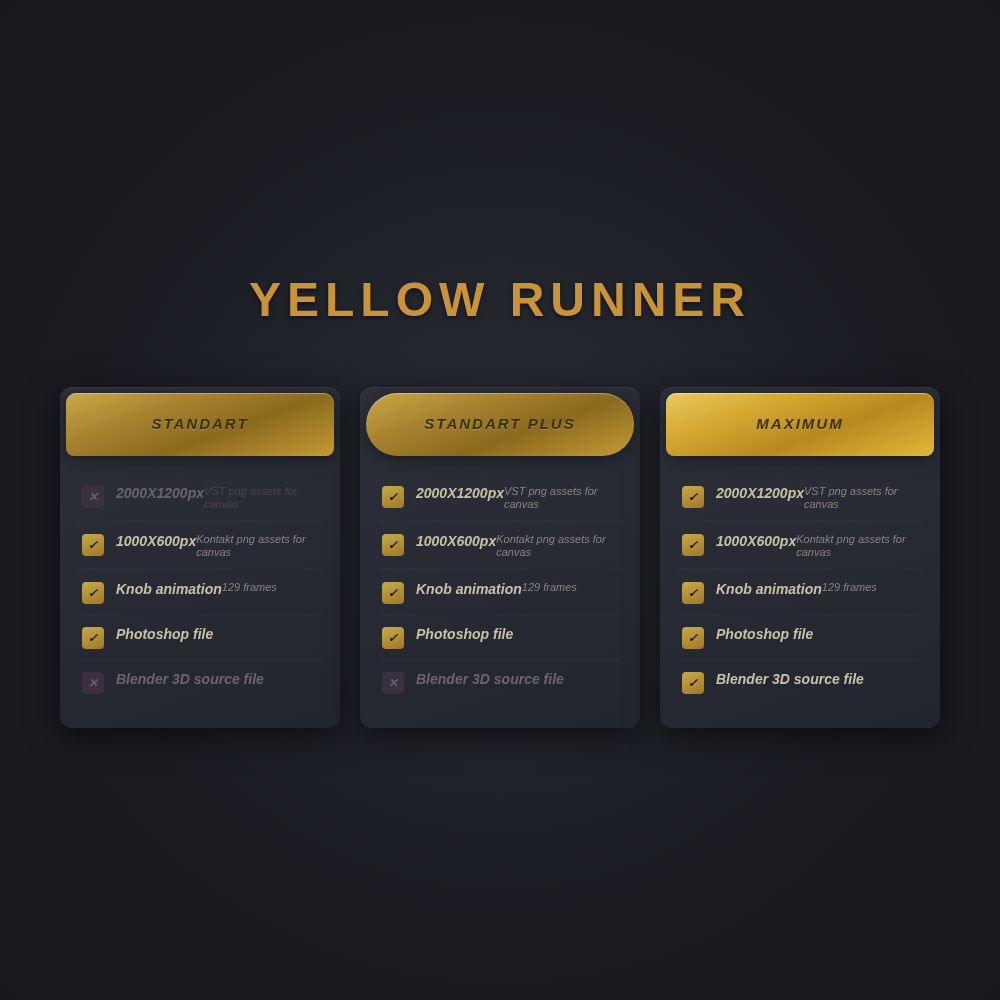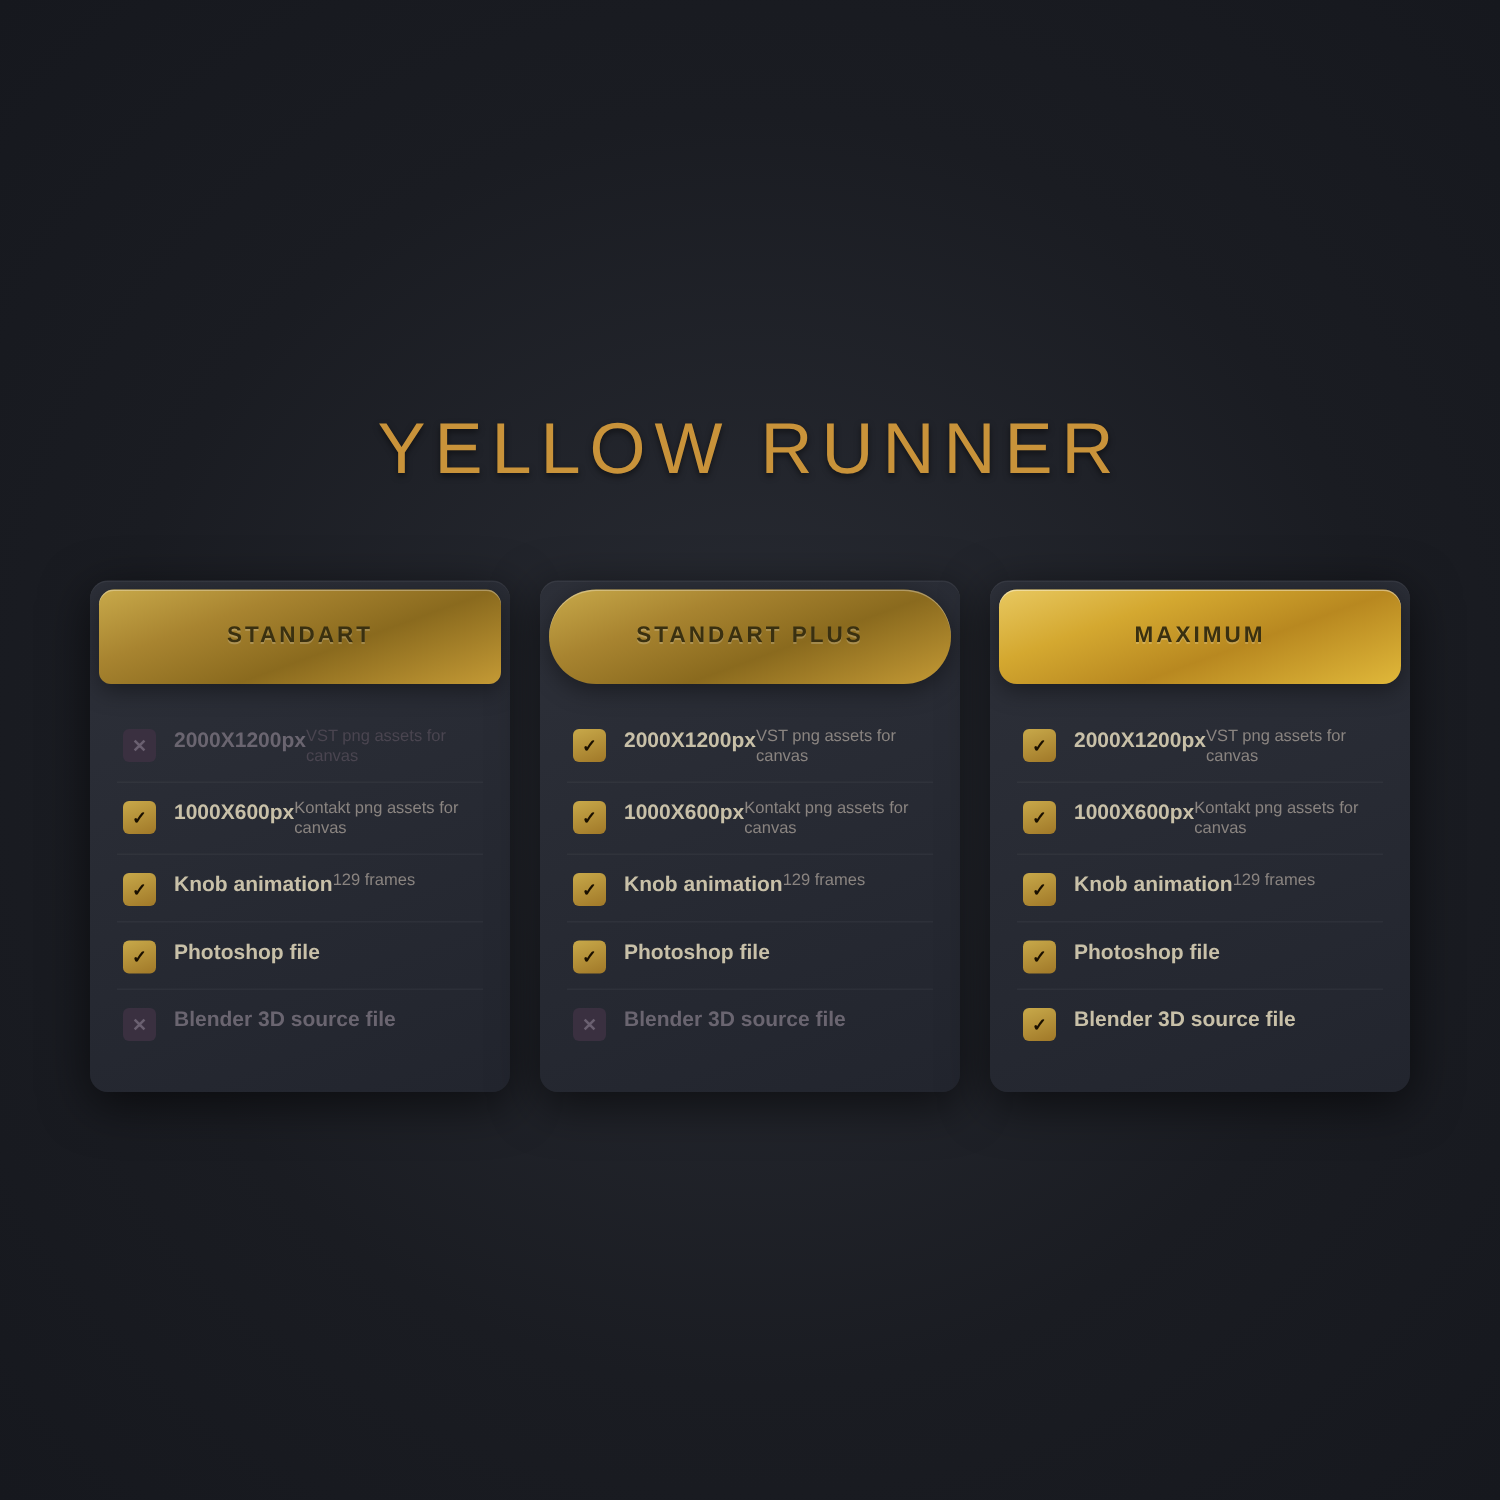--- a/index.html
+++ b/index.html
@@ -13,31 +13,32 @@
       flex-direction: column;
       align-items: center;
       justify-content: center;
       font-family: 'Arial', sans-serif;
       overflow: hidden;
     }
 
     .page-title {
       color: #c9933a;
       font-size: 48px;
-      font-weight: 400;
+      font-weight: 700;
       letter-spacing: 6px;
       text-transform: uppercase;
       margin-bottom: 60px;
       text-shadow: 0 2px 4px rgba(0,0,0,0.5);
     }
 
     .plans-container {
       display: flex;
       gap: 20px;
       align-items: center;
+      font-style: italic;
     }
 
     .plan-card {
       width: 280px;
       border-radius: 12px;
       background: #252830;
       background: linear-gradient(160deg, #2d3039 0%, #22252e 100%);
       box-shadow: 0 8px 32px rgba(0,0,0,0.6), inset 0 1px 0 rgba(255,255,255,0.05);
       overflow: hidden;
     }
@@ -57,21 +58,20 @@
 
     .plan-header.standard-plus {
       background: linear-gradient(160deg, #c8a94a 0%, #a88430 30%, #8a6a1e 60%, #c49a35 100%);
       box-shadow: 0 4px 16px rgba(0,0,0,0.4), inset 0 1px 0 rgba(255,255,255,0.3);
       border-radius: 32px;
     }
 
     .plan-header.maximum {
       background: linear-gradient(160deg, #e8c860 0%, #d4a830 30%, #b88820 60%, #e0b83a 100%);
       box-shadow: 0 4px 16px rgba(0,0,0,0.4), inset 0 1px 0 rgba(255,255,255,0.4);
-      border-radius: 12px;
     }
 
     .plan-name {
       color: #3a3010;
       font-size: 15px;
       font-weight: 700;
       letter-spacing: 2px;
       text-transform: uppercase;
       text-shadow: 0 1px 0 rgba(255,255,255,0.2);
       margin-bottom: 6px;

